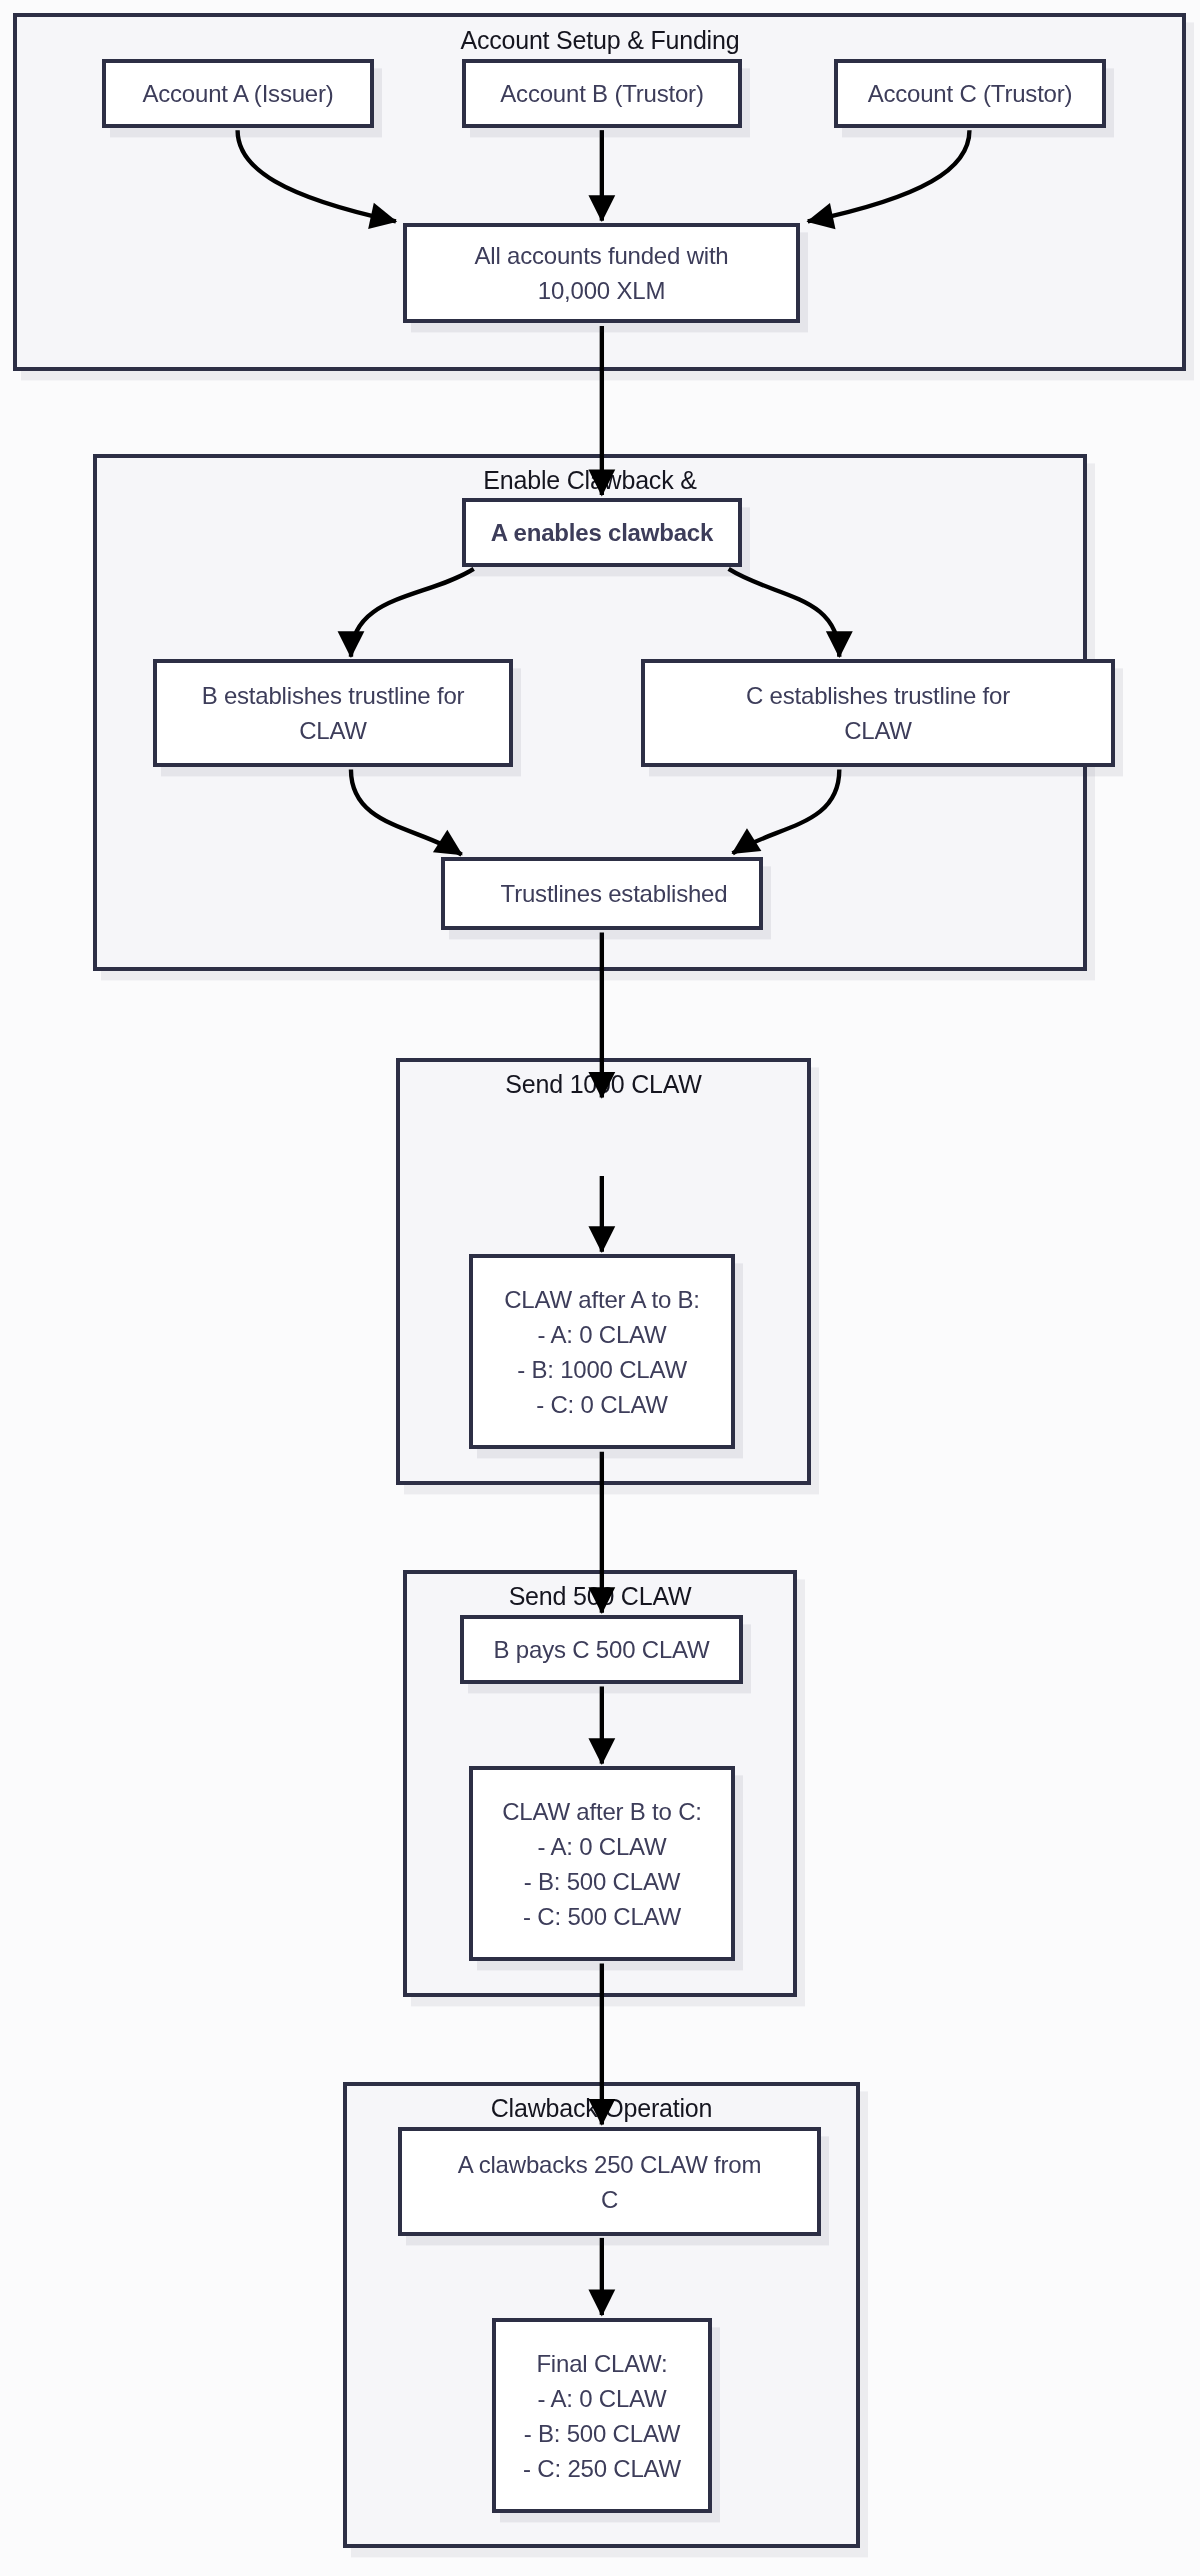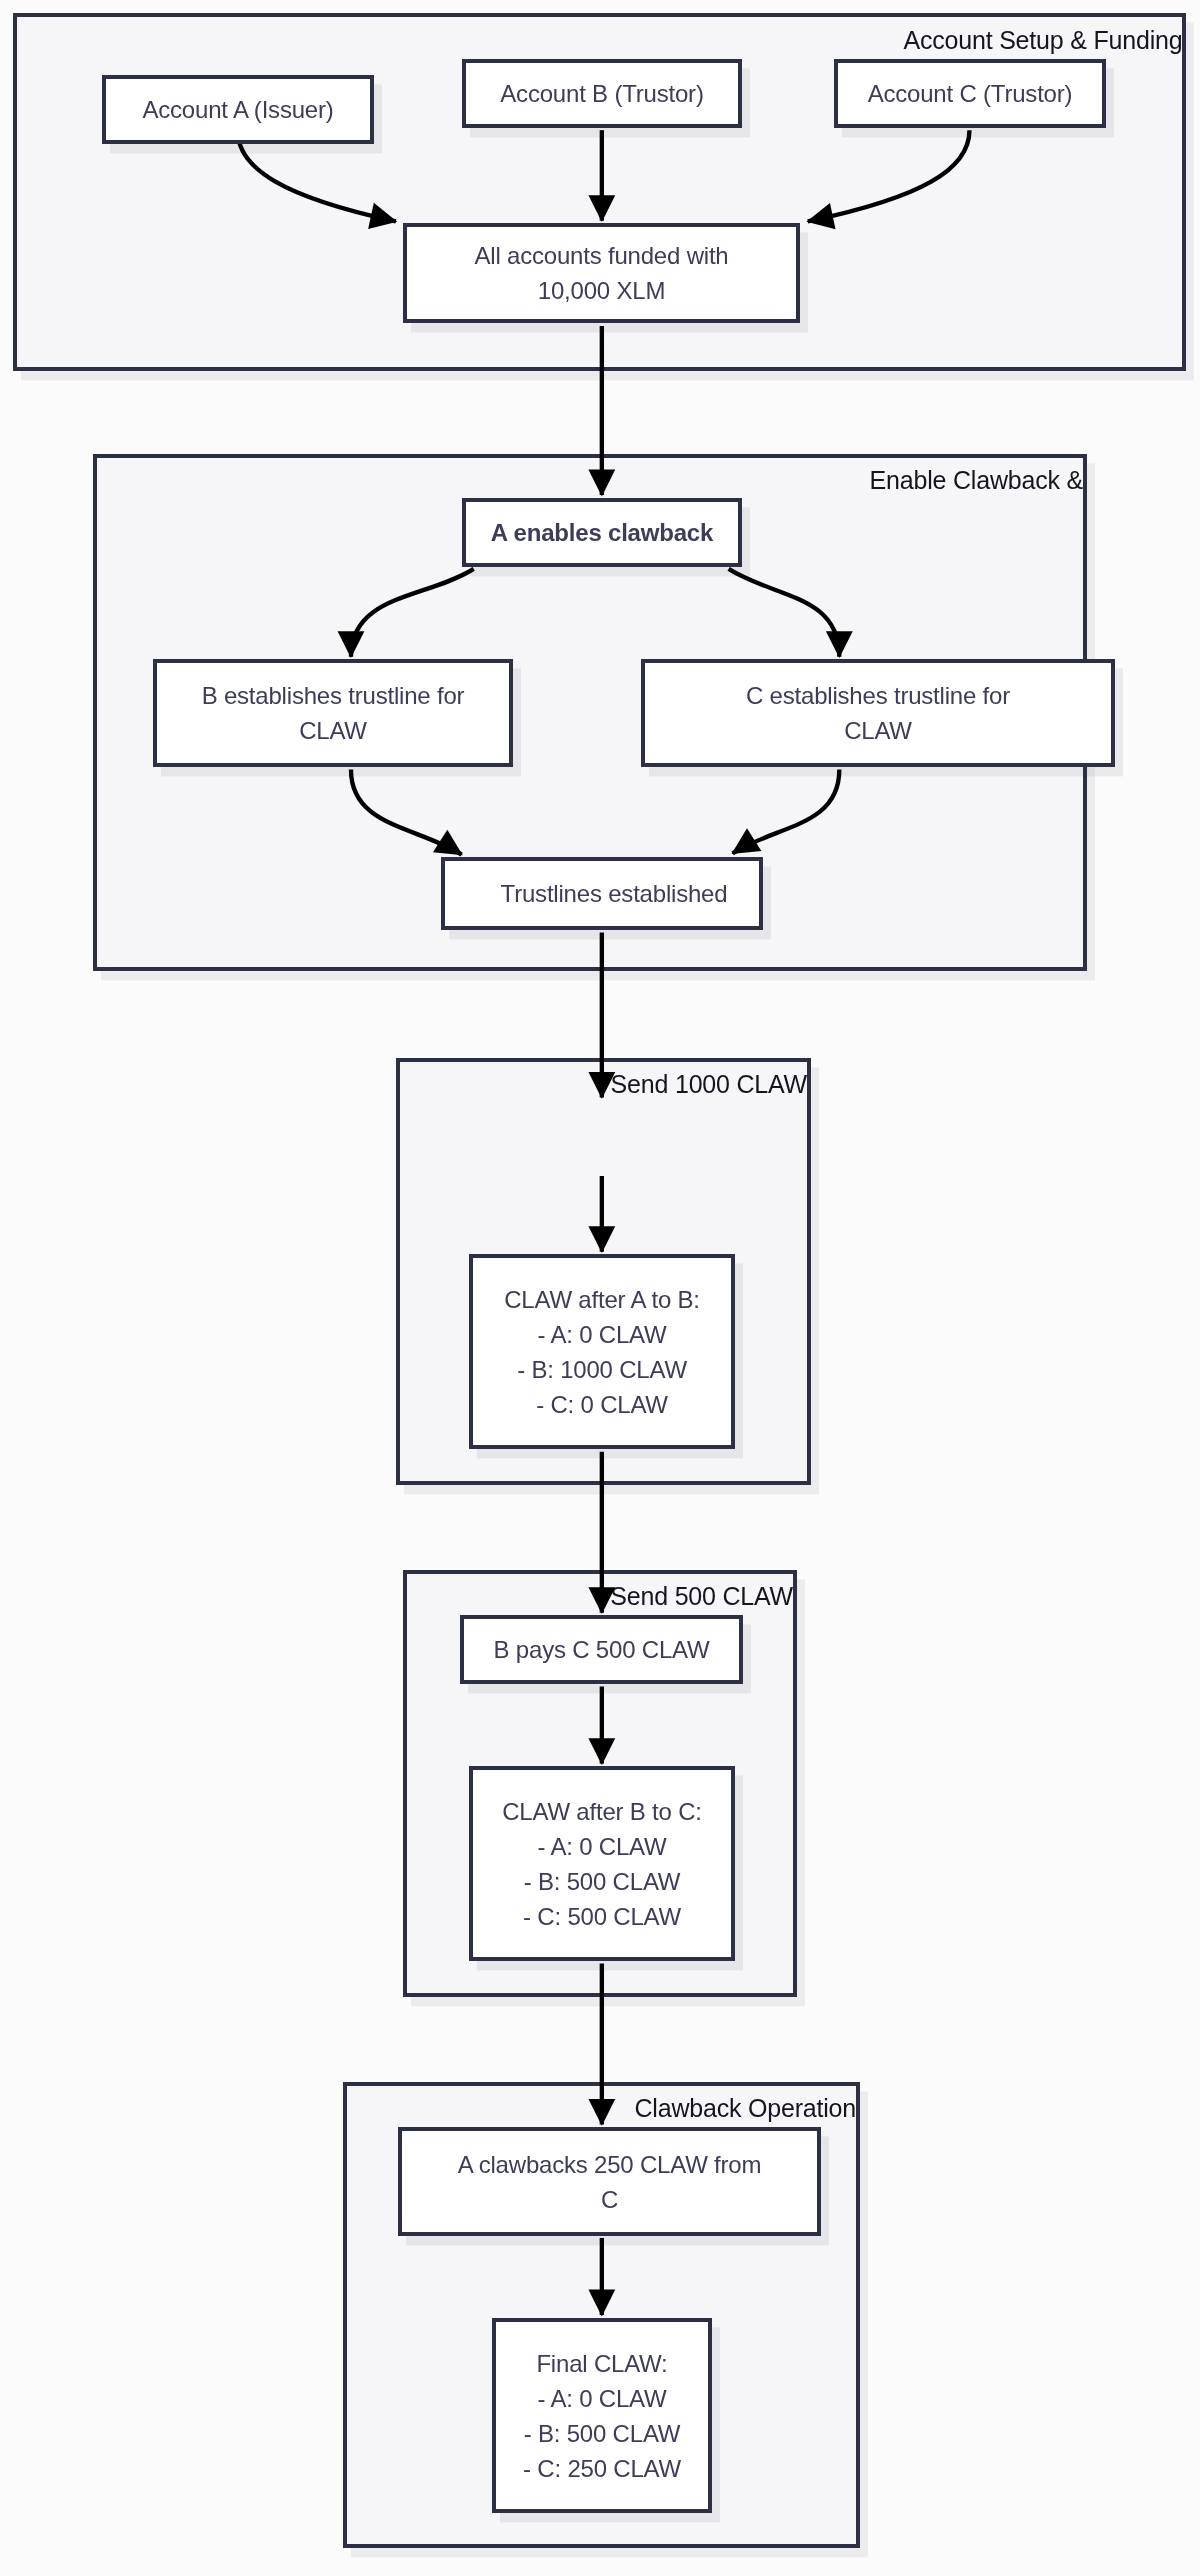--- a/index.html
+++ b/index.html
@@ -23,21 +23,21 @@
   .cluster{
     position:absolute;
     background:var(--cluster);
     border:4px solid var(--ink);
     box-shadow:8px 9.4px 0 rgba(40,40,70,0.07);
     z-index:0;
   }
   .cluster-title{
     position:absolute;
     top:5.4px;left:0;right:0;
-    text-align:right;
+    text-align:center;
     font-size:25px;
     line-height:35px;
     color:var(--title);
     letter-spacing:-0.2px;
   }
   #edges{
     position:absolute;left:0;top:0;
     z-index:1;
     pointer-events:none;
   }
@@ -103,21 +103,21 @@
     <path class="edge" d="M 523 1147 C 523 1232, 622 1232, 688 1274" marker-end="url(#arrow)"></path>
     <path class="edge" d="M 1251 1147 C 1251 1232, 1158 1230, 1092 1272" marker-end="url(#arrow)"></path>
     <path class="edge" d="M 897 1390 L 897 1636" marker-end="url(#arrow)"></path>
     <path class="edge" d="M 897 1753 L 897 1866" marker-end="url(#arrow)"></path>
     <path class="edge" d="M 897 2164 L 897 2404" marker-end="url(#arrow)"></path>
     <path class="edge" d="M 897 2514 L 897 2629" marker-end="url(#arrow)"></path>
     <path class="edge" d="M 897 2927 L 897 3167" marker-end="url(#arrow)"></path>
     <path class="edge" d="M 897 3336 L 897 3451" marker-end="url(#arrow)"></path>
   </svg>
 
-  <div class="node" style="left:102px;top:59px;width:272px;height:69px;margin-top:16px;">Account A (Issuer)</div>
+  <div class="node" style="left:102px;top:59px;width:272px;height:69px;">Account A (Issuer)</div>
 
   <div class="node" style="left:462px;top:59px;width:280px;height:69px;">Account B (Trustor)</div>
 
   <div class="node" style="left:834px;top:59px;width:272px;height:69px;">Account C (Trustor)</div>
 
   <div class="node" style="left:403px;top:223px;width:397px;height:100px;">All accounts funded with
 10,000 XLM</div>
 
   <div class="node" style="left:462px;top:498px;width:280px;height:69px;font-weight:bold;">A enables clawback</div>
 

